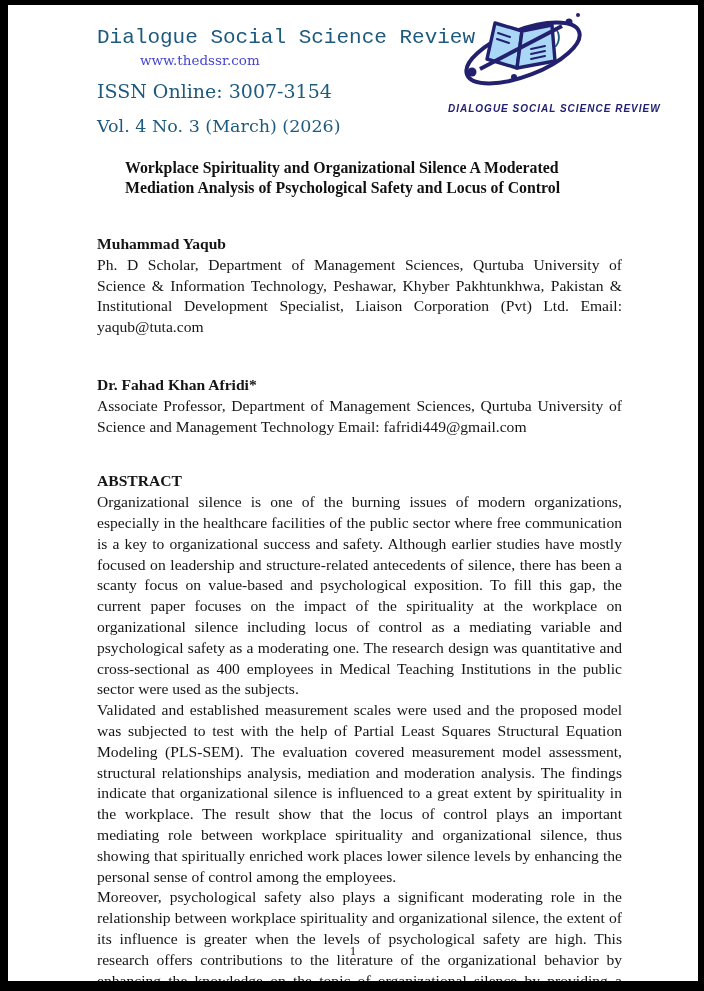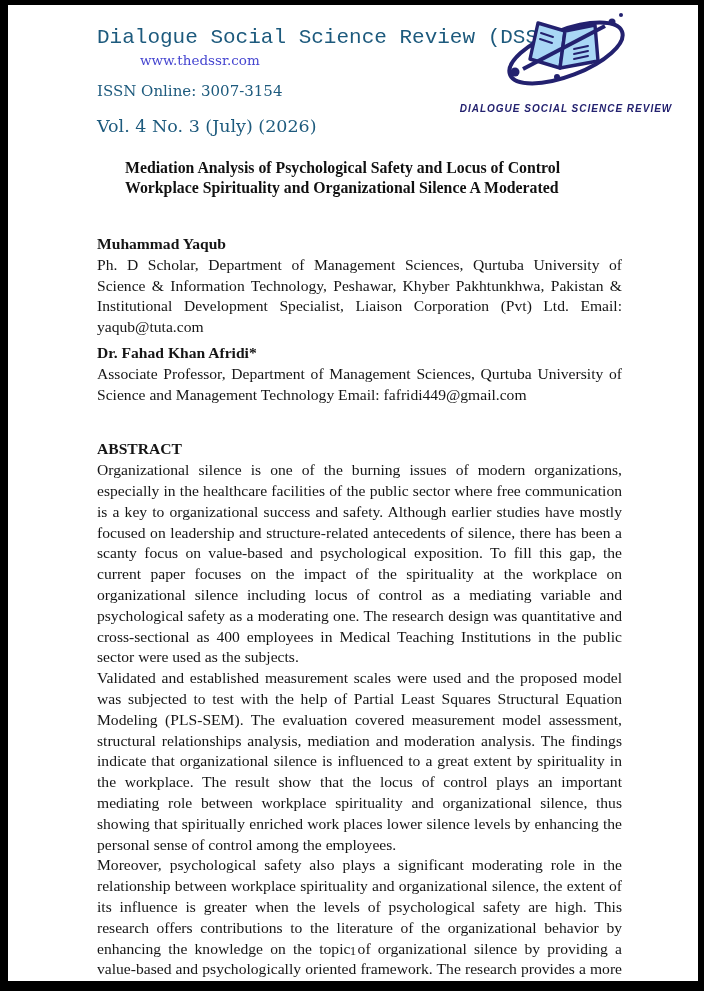--- a/index.html
+++ b/index.html
@@ -23,45 +23,45 @@
     font-size:21px;color:#1d5a7d;line-height:26px;
   }
   .website{
     font-family:"DejaVu Serif",serif;
     font-size:13.5px;color:#4545d0;margin-top:1px;line-height:17px;
     text-decoration:none;display:inline-block;margin-left:43px;
   }
   .issn-block{
     margin-top:14px;
     font-family:"DejaVu Serif",serif;
-    font-size:15px;color:#1d5a7d;line-height:17px;
+    font-size:19px;color:#1d5a7d;line-height:17px;
   }
   .vol-line{
     margin-top:15px;
     font-family:"DejaVu Serif",serif;
     font-size:17.5px;color:#1d5a7d;line-height:22px;
   }
   .logo-block{
     position:absolute;top:6px;right:14px;width:236px;
-    text-align:center;
+    text-align:left;
   }
   .logo-wordmark{
     font-family:"Liberation Sans",sans-serif;
     font-weight:bold;font-style:italic;
     font-size:10px;letter-spacing:1px;
     color:#23216f;white-space:nowrap;margin-top:2px;
   }
   
   .article-title{
     margin:21px 0 0 28px;
     font-weight:bold;font-size:15.8px;line-height:19.5px;color:#111;
   }
   .body-text{font-size:15.6px;line-height:20.8px;color:#151515;}
   .author-block-1{margin-top:37px;}
-  .author-block-2{margin-top:5px;}
+  .author-block-2{margin-top:37px;}
   .author-name{font-weight:bold;}
   .affiliation{text-align:justify;}
   .abstract-heading{
     margin-top:34px;font-weight:bold;
     font-size:15.6px;line-height:20.8px;color:#151515;
   }
   .abstract-par{margin:0;text-align:justify;}
   .page-number{
     position:absolute;left:0;right:0;top:938px;
     text-align:center;font-size:13px;color:#222;
@@ -72,21 +72,21 @@
 
 <div class="page">
   <div class="content">
 
     <div>
       <div class="journal-title">Dialogue Social Science Review (DSSR)</div>
       <a class="website" href="#">www.thedssr.com</a>
       <div class="issn-block">
         <div>ISSN Online: 3007-3154</div>
       </div>
-      <div class="vol-line">Vol. 4 No. 3 (July) (2026)</div>
+      <div class="vol-line">Vol. 4 No. 3 (March) (2026)</div>
 
       
       <div class="logo-block">
         <span>
           <svg width="150" height="86" viewBox="0 0 150 86" aria-hidden="true">
 
             <ellipse cx="75" cy="42" rx="60" ry="23" fill="none" stroke="#23216f" stroke-width="4" transform="rotate(-21 75 42)"></ellipse>
 
             <g stroke="#23216f" stroke-width="3.4" stroke-linejoin="round">
               <path d="M74 20 L47 12 L39 48 L69 57 Z" fill="#a9d7f5"></path>
@@ -107,22 +107,22 @@
             <circle cx="66" cy="66" r="3" fill="#23216f"></circle>
             <circle cx="121" cy="11" r="3.5" fill="#23216f"></circle>
             <circle cx="130" cy="4" r="2" fill="#23216f"></circle>
           </svg>
         </span>
         <div class="logo-wordmark">DIALOGUE SOCIAL SCIENCE REVIEW</div>
       </div>
     </div>
 
     <div class="article-title">
+      <div>Workplace Spirituality and Organizational Silence A Moderated</div>
       <div>Mediation Analysis of Psychological Safety and Locus of Control</div>
-      <div>Workplace Spirituality and Organizational Silence A Moderated</div>
     </div>
 
     <div class="body-text author-block-1">
       <div class="author-name">Muhammad Yaqub</div>
       <div class="affiliation">Ph. D Scholar, Department of Management Sciences, Qurtuba University of Science &amp; Information Technology, Peshawar, Khyber Pakhtunkhwa, Pakistan  &amp; Institutional Development Specialist, Liaison Corporation (Pvt) Ltd. Email: yaqub@tuta.com</div>
     </div>
 
     <div class="body-text author-block-2">
       <div class="author-name">Dr. Fahad Khan Afridi*</div>
       <div class="affiliation">Associate Professor, Department of Management Sciences, Qurtuba University of Science and Management Technology Email: fafridi449@gmail.com</div>

